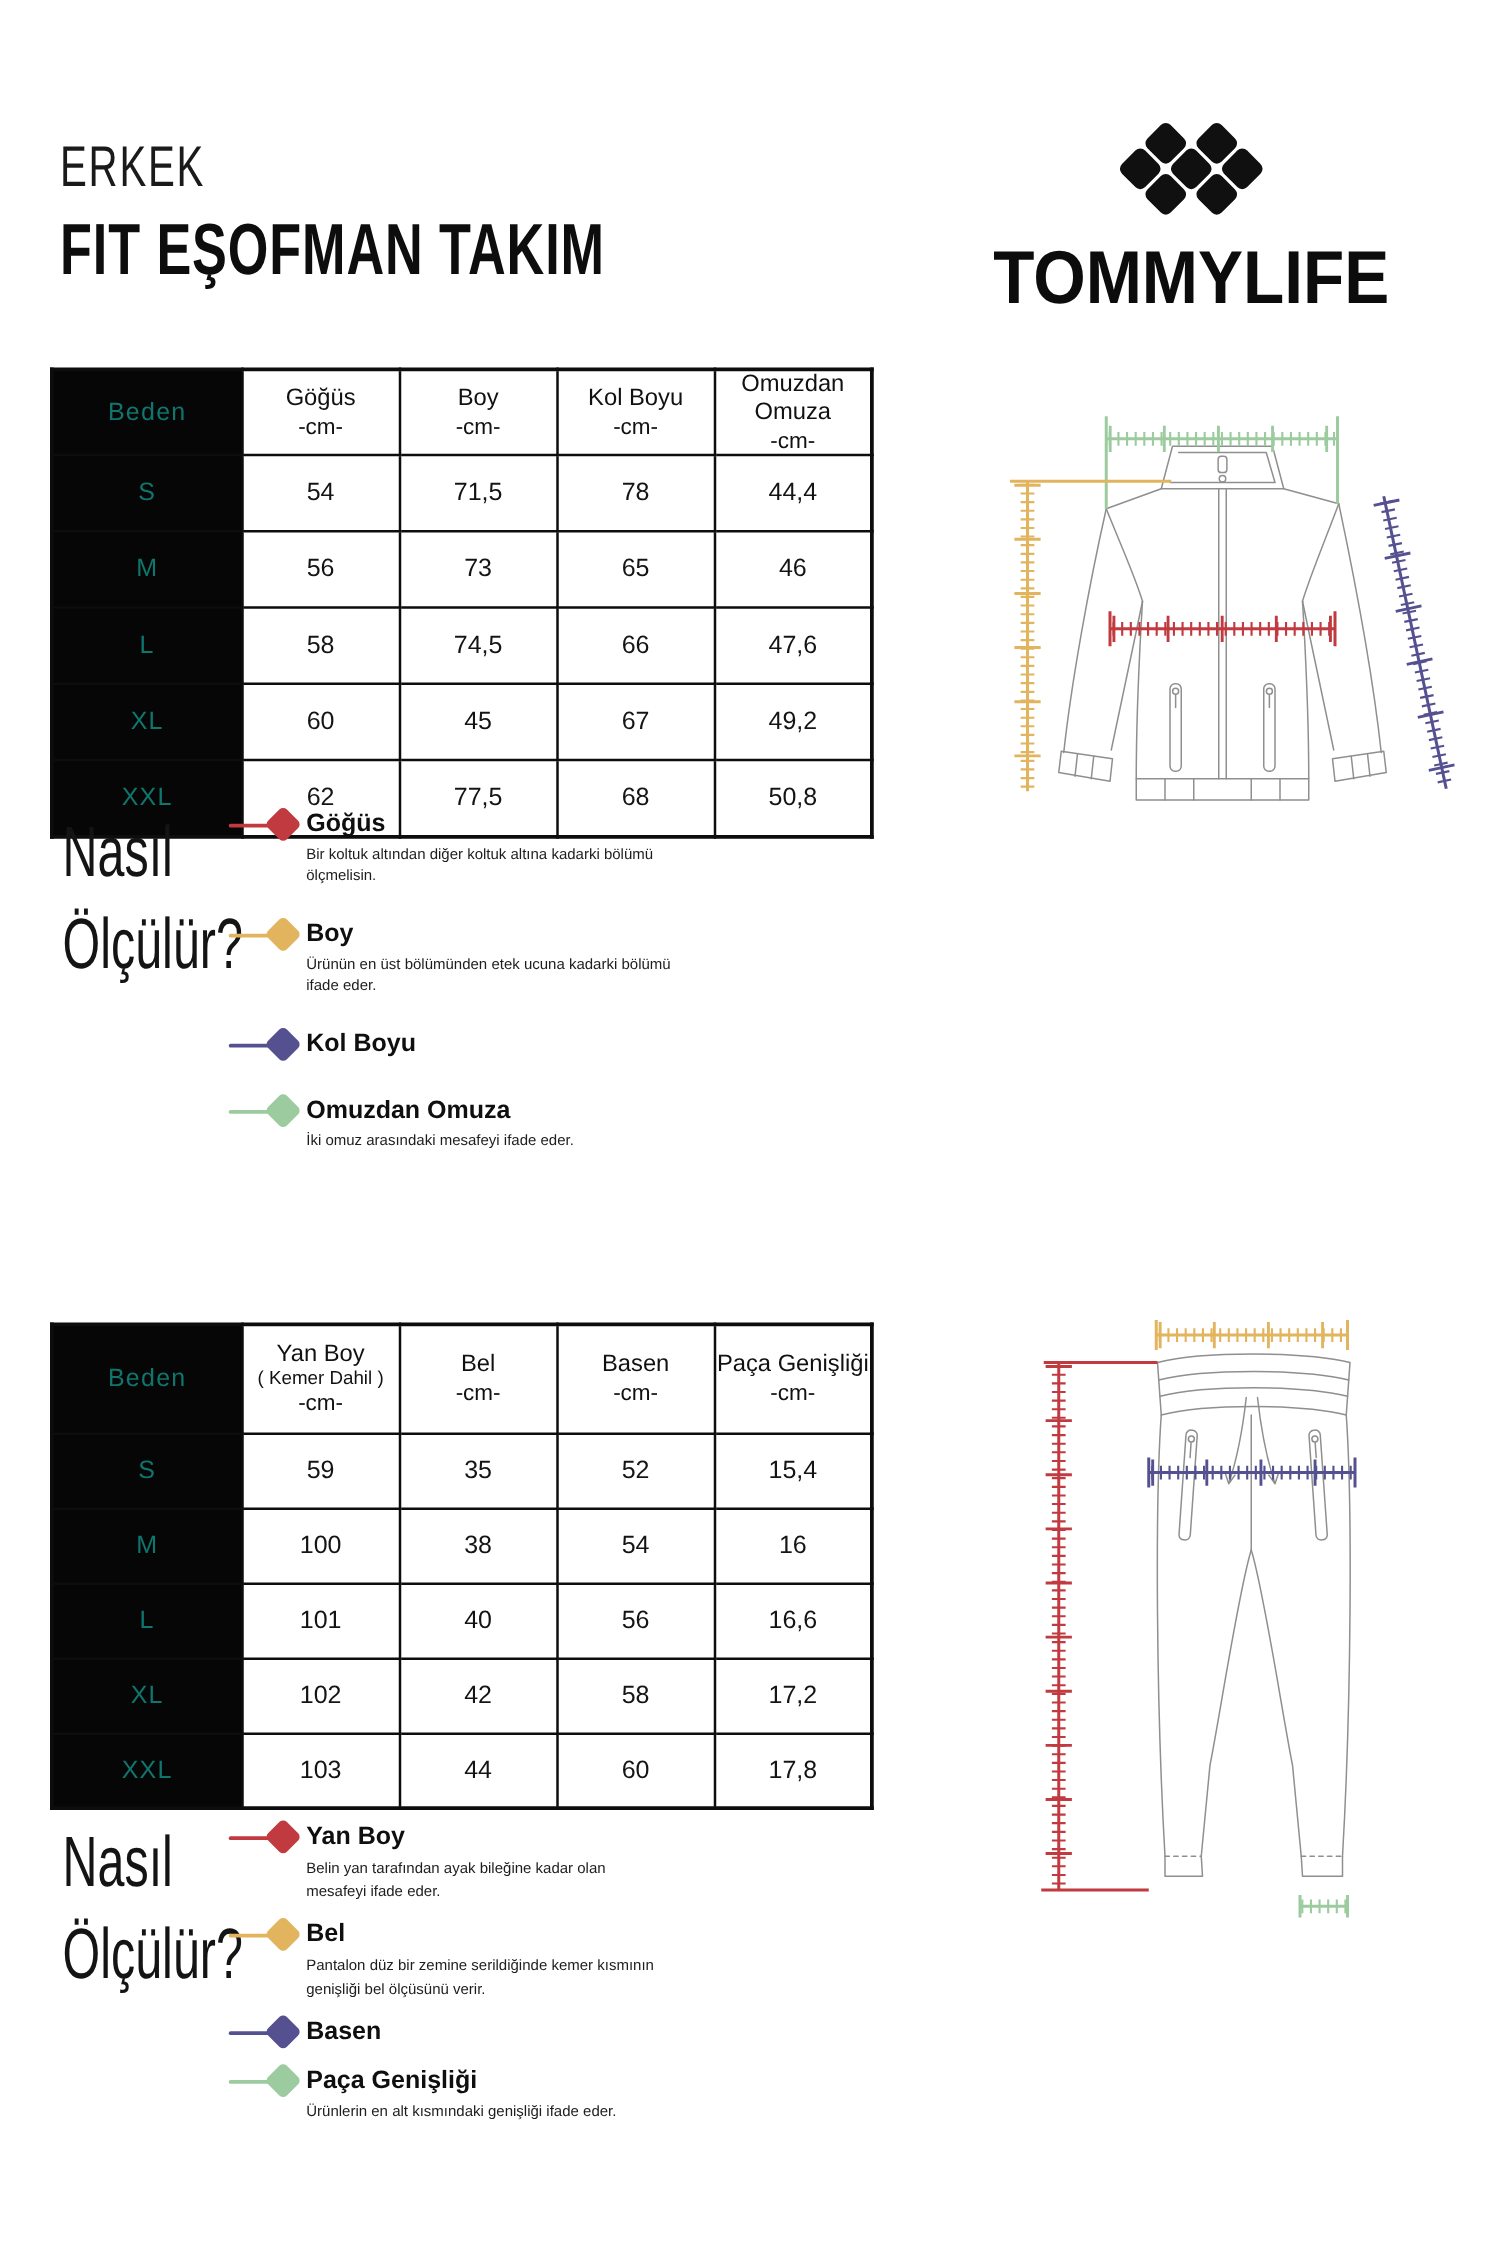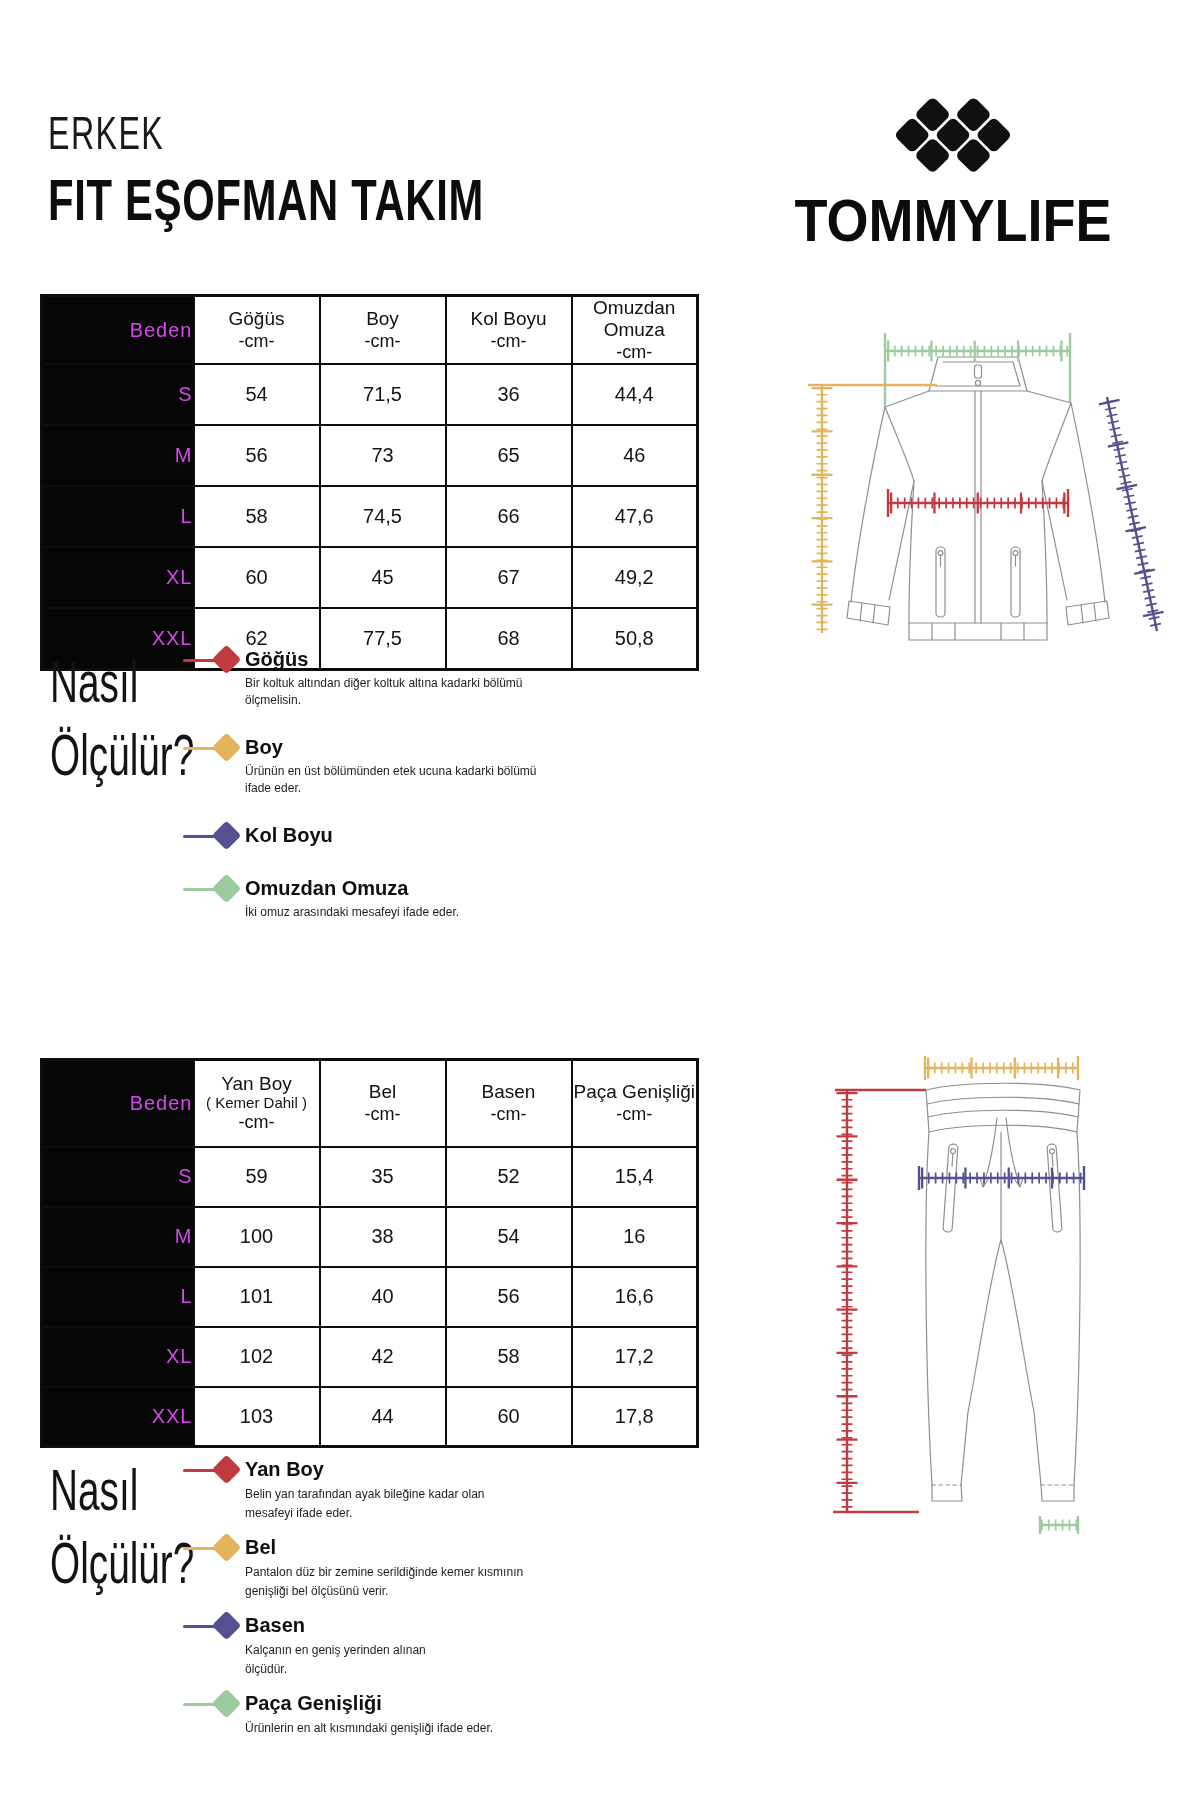--- a/index.html
+++ b/index.html
@@ -15,21 +15,21 @@
   .brand{left:748px;top:84px;width:410px;text-align:center;}
   .brand-logo{width:168px;height:102px;display:inline-block;}
   .brand-name{font-size:60px;font-weight:700;transform:scaleX(.9);transform-origin:center top;
               color:#0c0c0c;margin-top:-4px;white-space:nowrap;}
 
   
   .size-table{position:absolute;border-collapse:collapse;table-layout:fixed;background:#fff;
               border:3px solid #0d0d0d;}
   .size-table th,.size-table td{border:2px solid #0d0d0d;text-align:center;vertical-align:middle;
               font-weight:400;padding:0;}
-  .size-table .dark{background:#060606;color:#d946ef;text-align:right;}
+  .size-table .dark{background:#060606;color:#0f766e;}
   .size-table td{font-size:20px;color:#141414;}
   .size-table .size-label{font-size:20px;letter-spacing:1px;}
   .h-title{display:block;font-size:19px;line-height:1.15;}
   .h-sub{display:block;font-size:15px;line-height:1.1;text-align:center;}
   .h-unit{display:block;font-size:18px;line-height:1.25;}
   #jacket-table{left:40px;top:294px;width:656px;}
   #jacket-table tr.hdr{height:64px;} #jacket-table tr.data{height:61px;}
   #pants-table{left:40px;top:1058px;width:656px;}
   #pants-table tr.hdr{height:87px;} #pants-table tr.data{height:60px;}
 
@@ -110,21 +110,21 @@
           </th>
       <th>
             <span class="h-title">Omuzdan Omuza</span>
             <span class="h-unit">-cm-</span>
           </th>
     </tr>
     <tr class="data">
       <th class="dark size-label">S</th>
       <td>54</td>
       <td>71,5</td>
-      <td>36</td>
+      <td>78</td>
       <td>44,4</td>
     </tr>
     <tr class="data">
       <th class="dark size-label">M</th>
       <td>56</td>
       <td>73</td>
       <td>65</td>
       <td>46</td>
     </tr>
     <tr class="data">
@@ -431,22 +431,20 @@
 genişliği bel ölçüsünü verir.</div>
         </div>
     </div>
     <div class="lg-item">
       <div class="lg-marker" style="color: rgb(85, 80, 144);">
           <span class="lg-line"></span>
           <span class="lg-diamond"></span>
         </div>
       <div class="lg-text">
           <div class="lg-title">Basen</div>
-      <div class="lg-desc">Kalçanın en geniş yerinden alınan
-ölçüdür.</div>
         </div>
     </div>
     <div class="lg-item">
       <div class="lg-marker" style="color: rgb(156, 203, 159);">
           <span class="lg-line"></span>
           <span class="lg-diamond"></span>
         </div>
       <div class="lg-text">
           <div class="lg-title">Paça Genişliği</div>
       <div class="lg-desc">Ürünlerin en alt kısmındaki genişliği ifade eder.</div>

